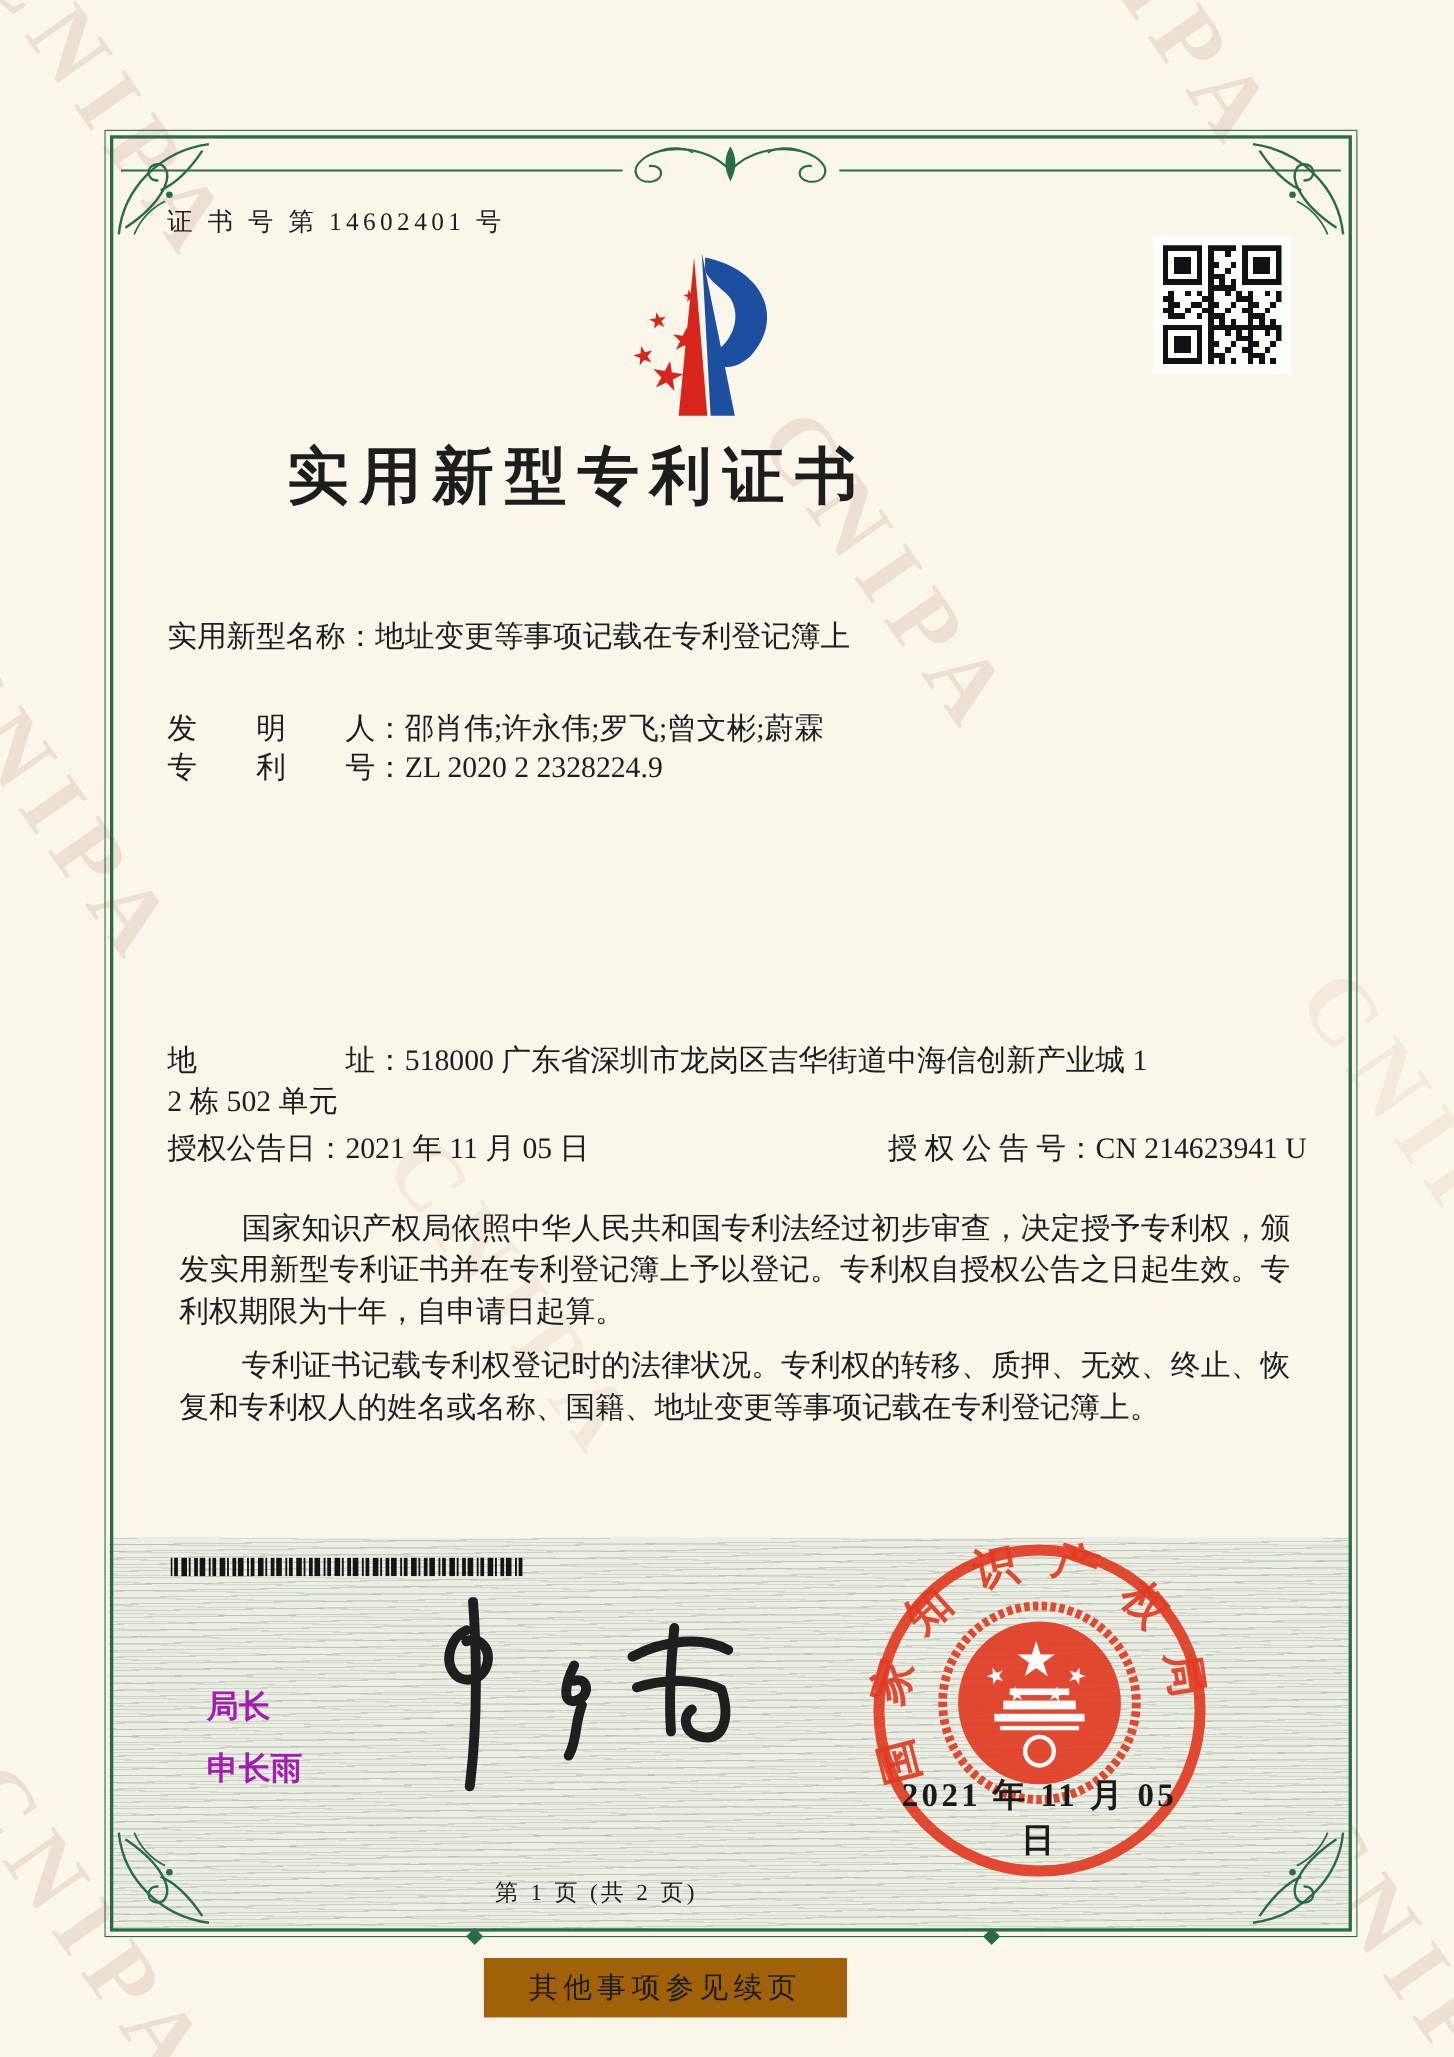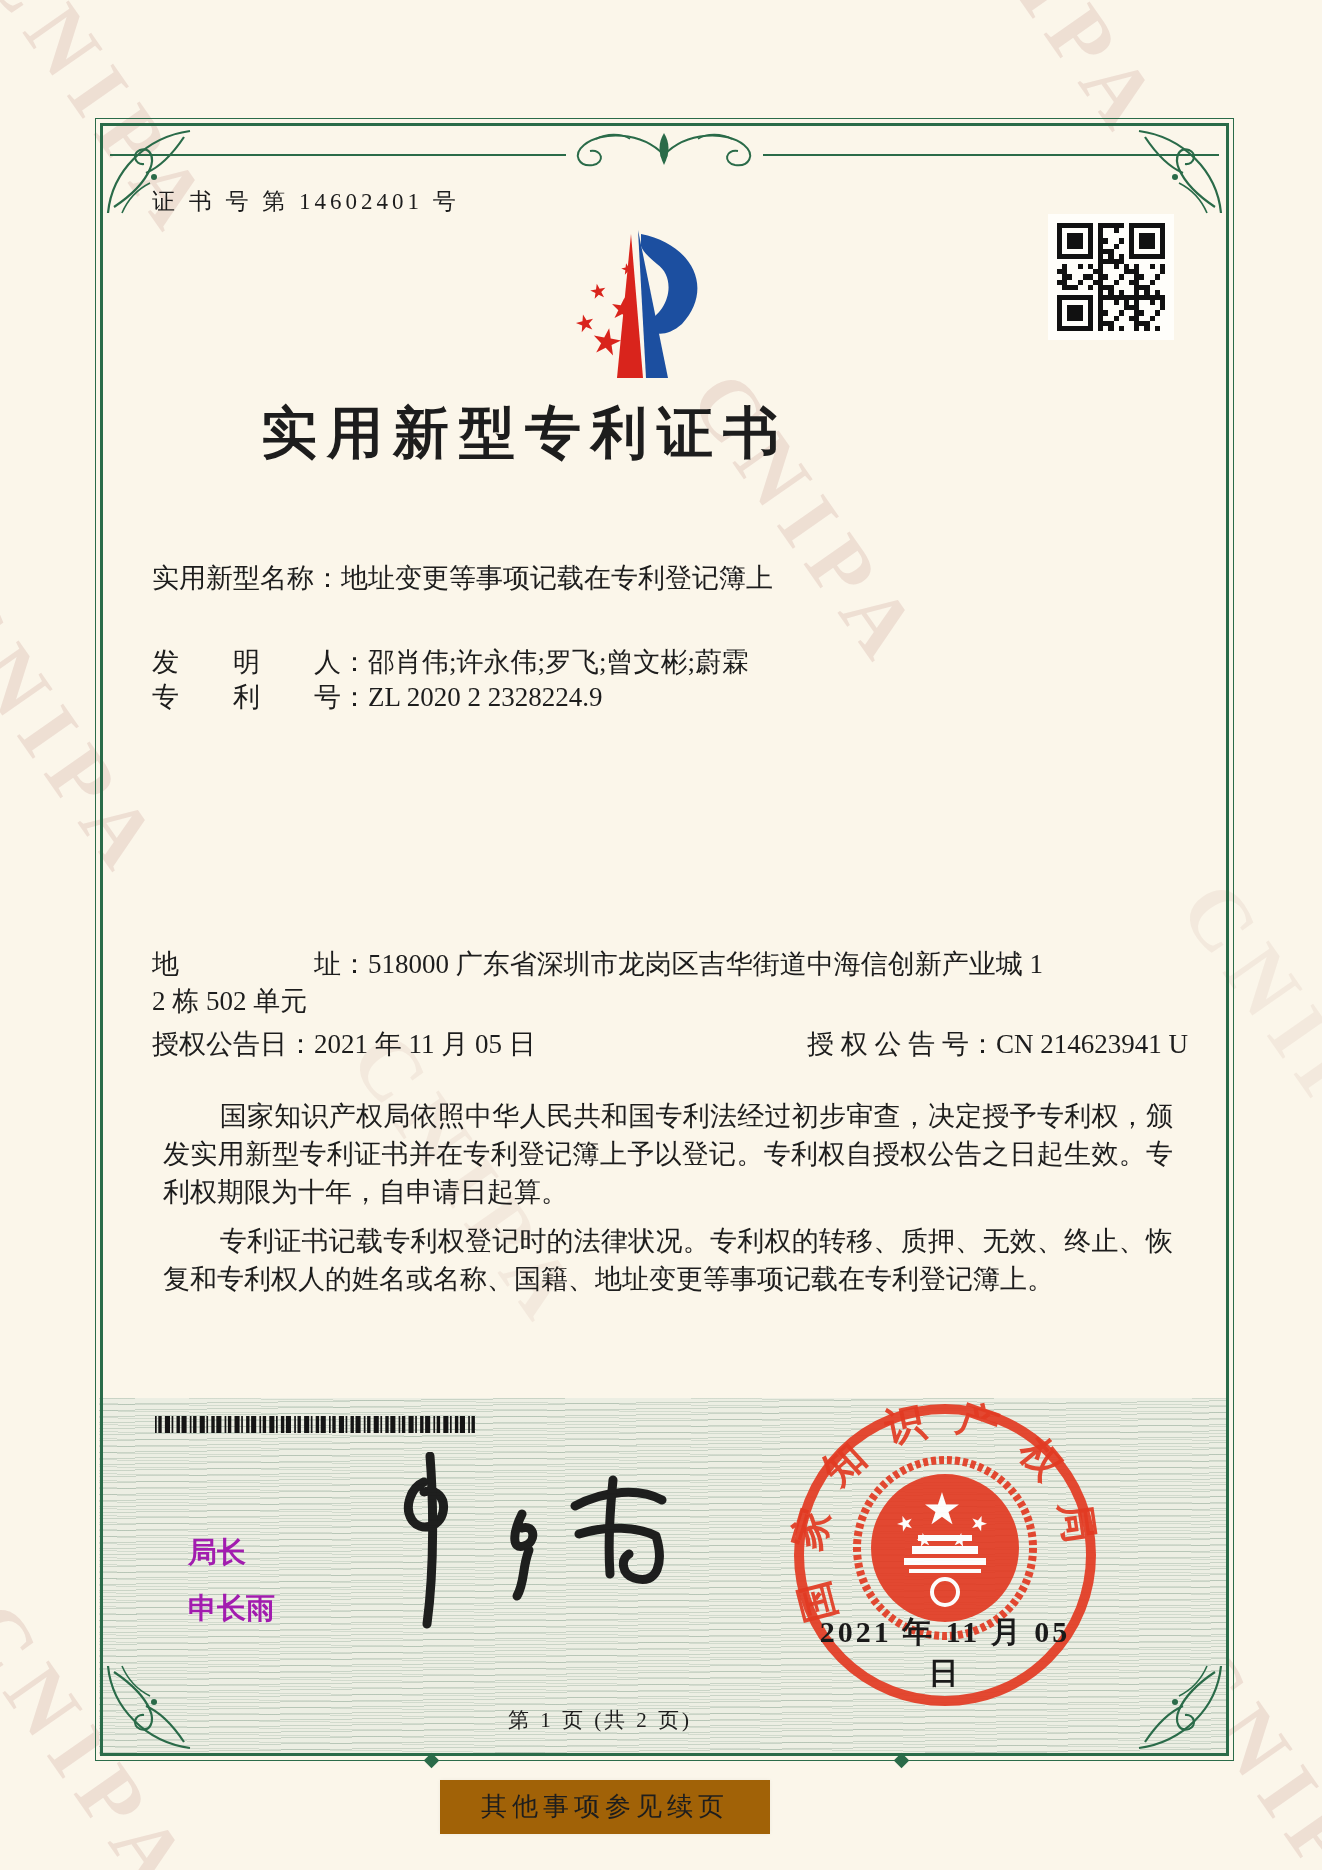--- a/index.html
+++ b/index.html
@@ -45,21 +45,21 @@
   .paras p{margin:11px;font-size:27px;line-height:38px;text-align:justify;text-indent:2.1em;}
   
   .barcode{position:absolute;left:155px;top:1416px;}
   .director{position:absolute;left:188px;top:1524px;
             font-family:"Liberation Sans","DejaVu Sans",sans-serif;font-weight:bold;
             font-size:29px;color:#a21caf;line-height:56px;}
   .signature{position:absolute;left:372px;top:1452px;}
   .seal{position:absolute;left:788px;top:1402px;width:314px;height:314px;}
   .seal-date{position:absolute;left:812px;top:1612px;width:266px;text-align:center;
              font-size:30px;letter-spacing:3px;color:#1a1a1a;font-weight:bold;}
-  .page-info{position:absolute;left:450px;top:1706px;width:300px;text-align:center;
+  .page-info{position:absolute;left:450px;top:1706px;width:300px;text-align:left;
              font-size:21px;letter-spacing:3px;}
   .note-box{position:absolute;left:440px;top:1780px;width:330px;height:54px;line-height:54px;
             background:#a16207;text-align:center;font-size:26px;letter-spacing:5px;
             box-shadow:0 0 4px rgba(0,0,0,0.05);}
 </style>
 </head>
 <body>
 
 <div class="page">
 

